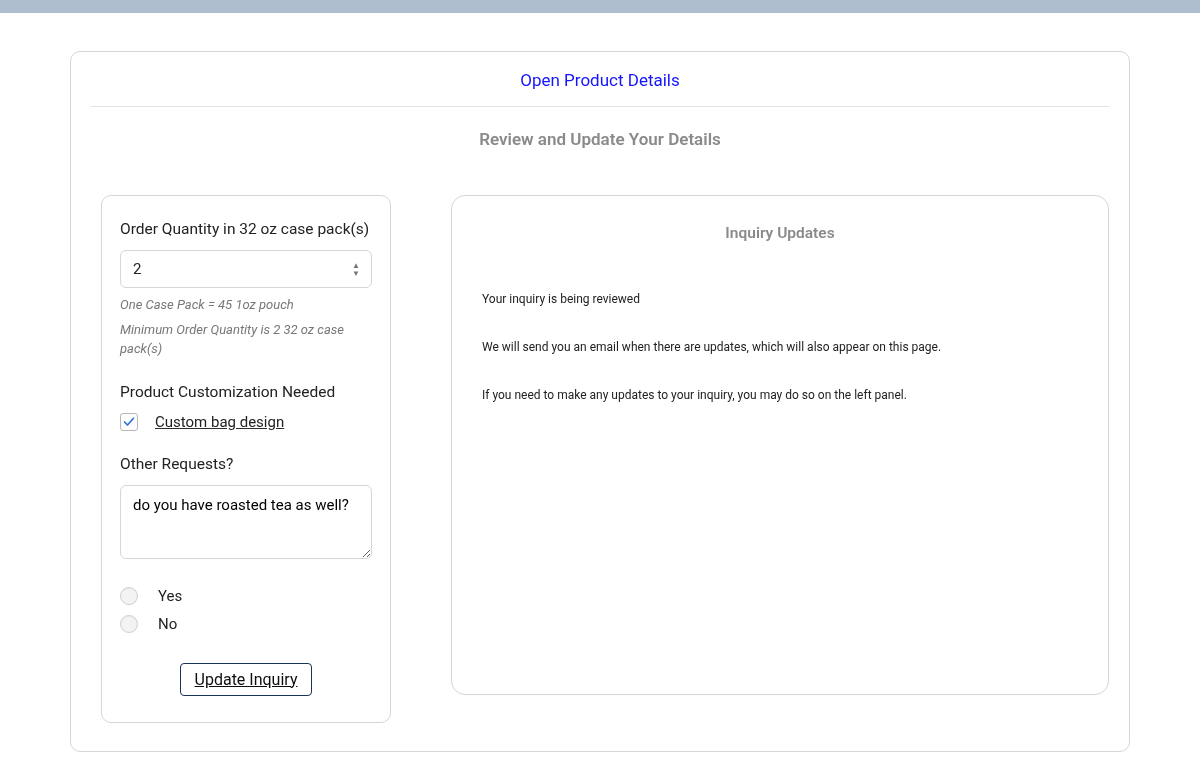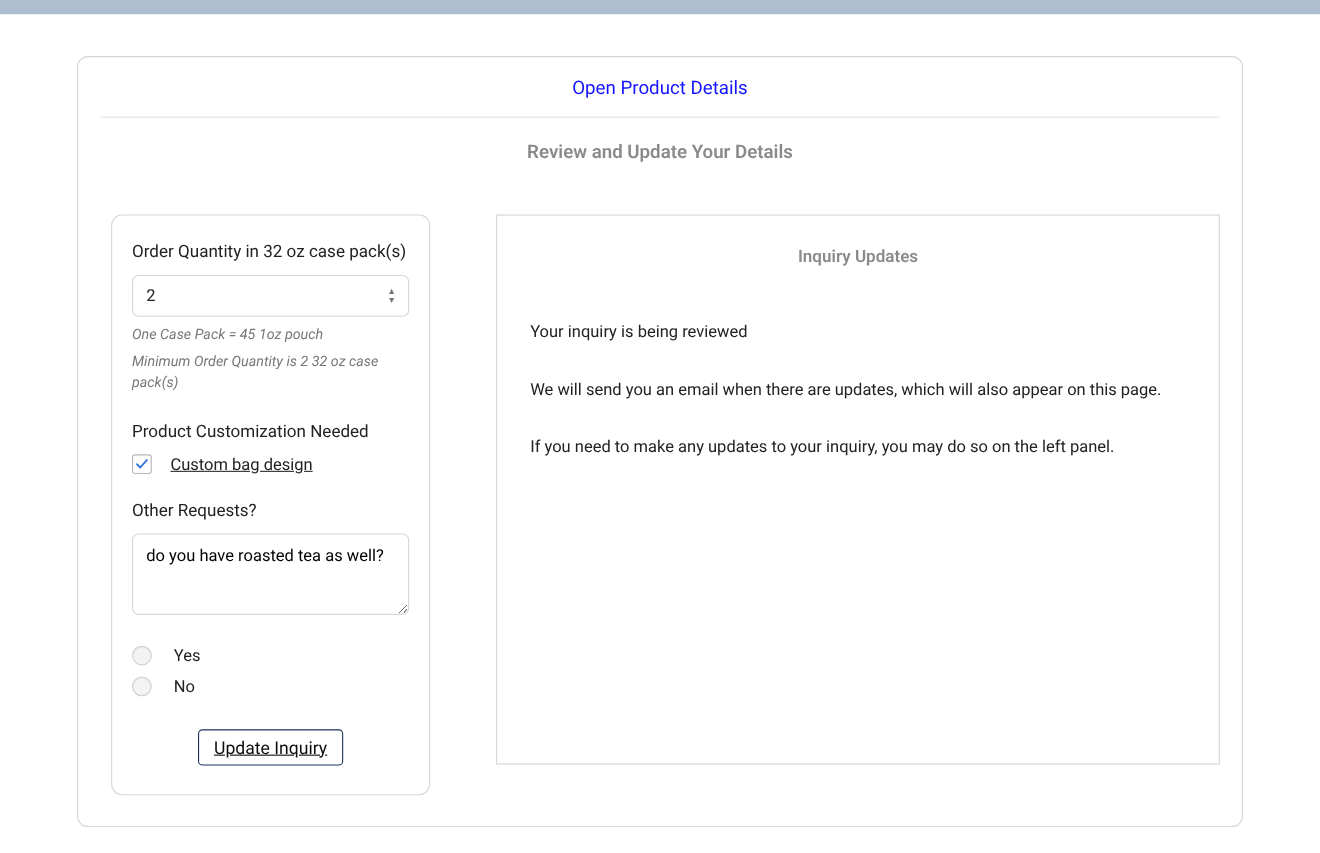--- a/index.html
+++ b/index.html
@@ -148,33 +148,33 @@
     font-size: 16px;
     padding: 6px 14px;
     border-radius: 4px;
     cursor: pointer;
     font-family: inherit;
     text-decoration: underline;
   }
   .right-panel {
     flex: 1;
     border: 1px solid #d6d6d6;
-    border-radius: 0;
+    border-radius: 14px;
     padding: 28px 30px 28px 30px;
     min-height: 500px;
   }
   .updates-title {
     text-align: center;
     color: #8a8a8a;
     font-weight: 600;
     font-size: 15.5px;
     margin: 0 0 48px 0;
   }
   .updates-line {
-    font-size: 15px;
+    font-size: 12px;
     color: #222;
     margin: 0 0 30px 0;
     line-height: 1.5;
   }
 </style>
 </head>
 <body>
 
 <div class="top-strip"></div>
 

